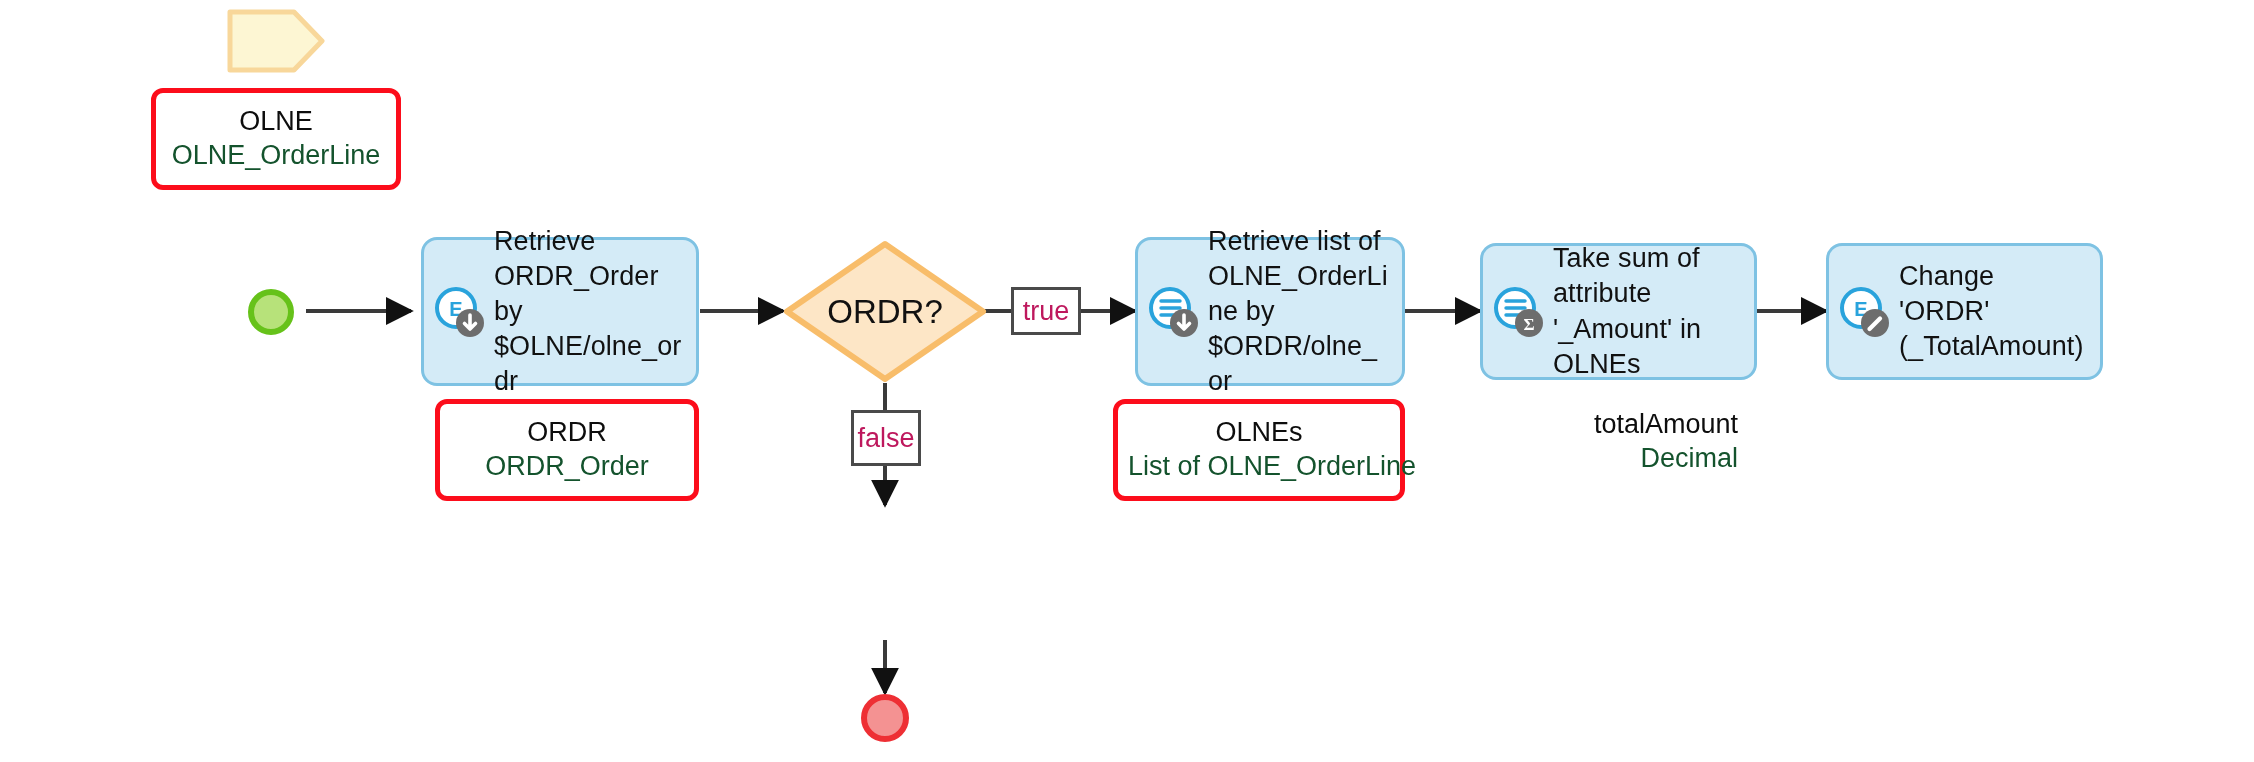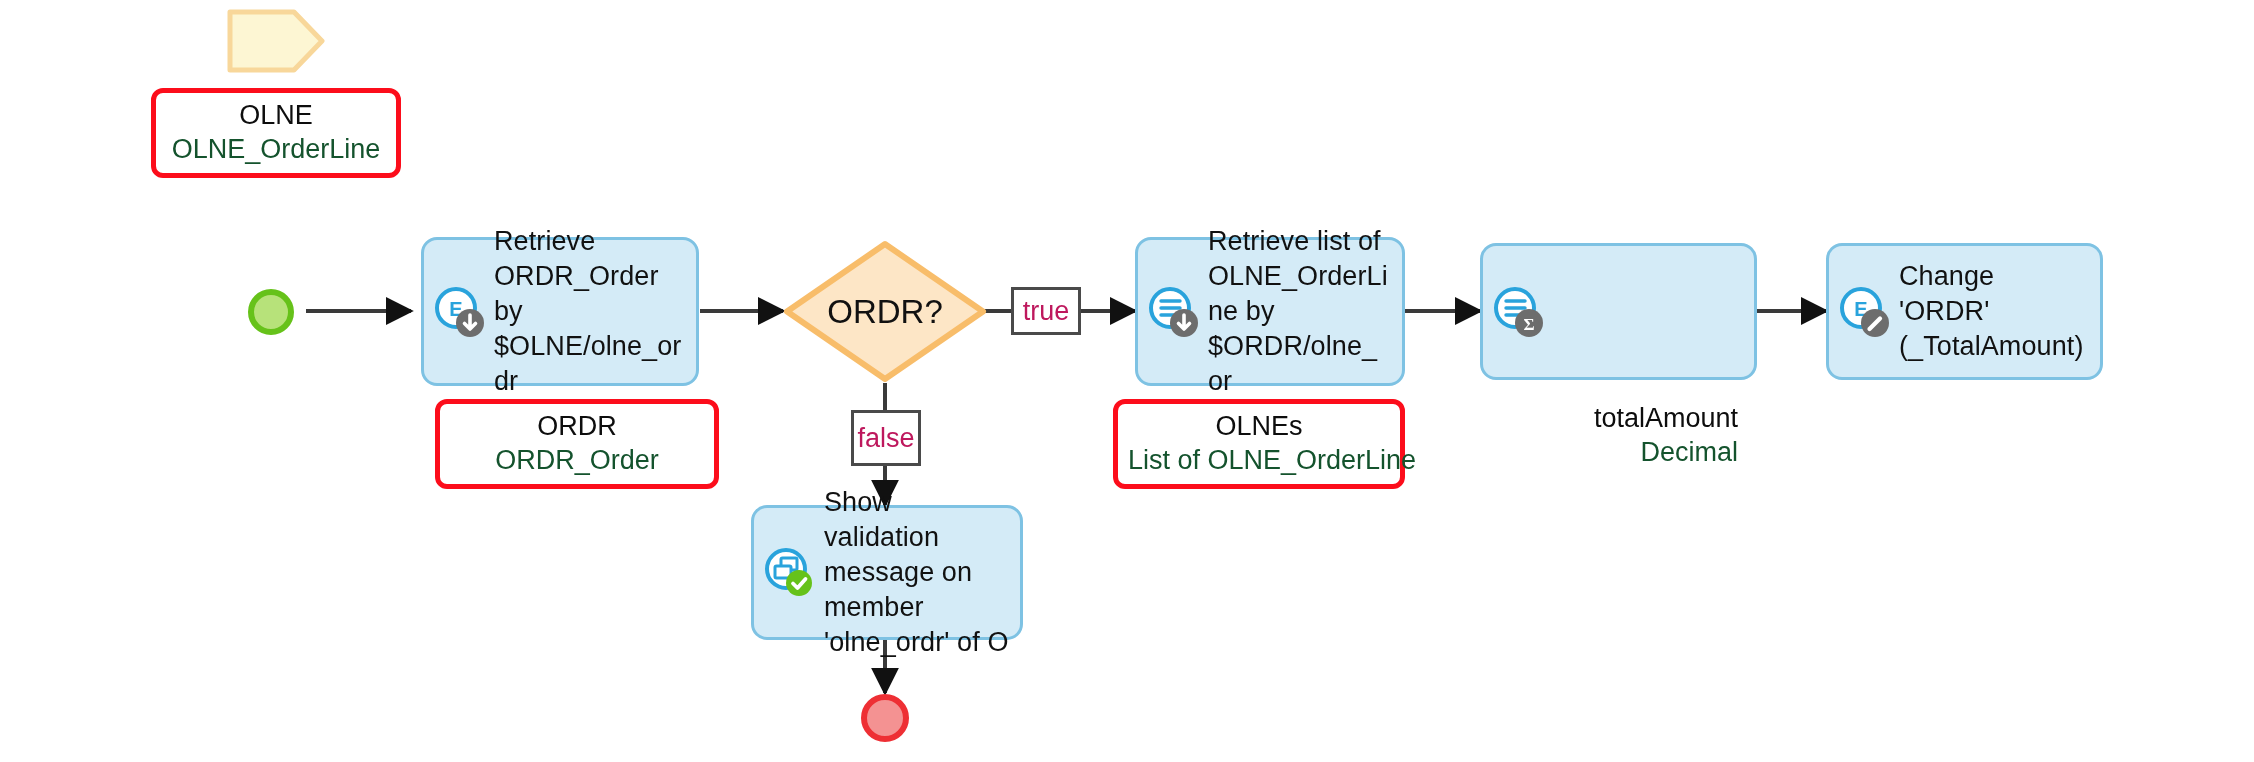--- a/index.html
+++ b/index.html
@@ -97,21 +97,21 @@
     display: flex;
     align-items: center;
     justify-content: center;
     line-height: 1;
   }
 
   
   .var-box {
     position: absolute;
     text-align: center;
-    padding: 6px 10px;
+    padding: 12px 10px;
     background: #ffffff;
   }
   .var-box.error {
     border: 5px solid #fc0d1b;
     border-radius: 12px;
   }
   .var-name {
     font-size: 27px;
     color: #0d0d0d;
     line-height: 1.25;
@@ -180,21 +180,21 @@
       <svg width="56" height="56" viewBox="0 0 56 56">
         <circle cx="24" cy="24" r="19" fill="#ffffff" stroke="#29a3dc" stroke-width="4"></circle>
         <text x="24" y="32" font-family="Liberation Sans, sans-serif" font-size="20" font-weight="bold" fill="#29a3dc" text-anchor="middle">E</text>
         <circle cx="38" cy="39" r="14" fill="#6d6d6d"></circle>
         <path d="M38 31 L38 44 M32.5 39.5 L38 45 L43.5 39.5" stroke="#ffffff" stroke-width="3.6" fill="none" stroke-linecap="round" stroke-linejoin="round"></path>
       </svg>
     </div>
     <div class="node-caption">Retrieve ORDR_Order by $OLNE/olne_ordr</div>
   </div>
 
-  <div class="var-box error" style="left:435px; top:399px; width:284px;">
+  <div class="var-box error" style="left:435px; top:399px; width:264px;">
     <div class="var-name">ORDR</div>
     <div class="var-type">ORDR_Order</div>
   </div>
 
   <div class="decision" style="left:783px; top:240px; width:204px; height:143px;">
     <svg width="204" height="143" viewBox="0 0 204 143">
       <path d="M102 4 L200 71.5 L102 139 L4 71.5 Z" fill="#fde6c6" stroke="#f8bd6a" stroke-width="6" stroke-linejoin="round"></path>
     </svg>
     <div class="dia-label">ORDR?</div>
   </div>
@@ -234,49 +234,36 @@
         <circle cx="24" cy="24" r="19" fill="#ffffff" stroke="#29a3dc" stroke-width="4"></circle>
         <g stroke="#29a3dc" stroke-width="3.4" stroke-linecap="round">
           <line x1="15" y1="17" x2="34" y2="17"></line>
           <line x1="15" y1="24" x2="34" y2="24"></line>
           <line x1="15" y1="31" x2="28" y2="31"></line>
         </g>
         <circle cx="38" cy="39" r="14" fill="#6d6d6d"></circle>
         <text x="38" y="46" font-family="Liberation Serif, serif" font-size="17" font-weight="bold" fill="#ffffff" text-anchor="middle">Σ</text>
       </svg>
     </div>
+    <div class="node-caption">Take sum of attribute '_Amount' in OLNEs</div>
   </div>
 
   <div class="var-box" style="left:1490px; top:396px; width:258px;text-align:right;">
     <div class="var-name">totalAmount</div>
     <div class="var-type">Decimal</div>
   </div>
 
   <div class="node" style="left:1826px; top:243px; width:277px; height:137px;">
     <div class="node-icon">
       <svg width="56" height="56" viewBox="0 0 56 56">
         <circle cx="24" cy="24" r="19" fill="#ffffff" stroke="#29a3dc" stroke-width="4"></circle>
         <text x="24" y="32" font-family="Liberation Sans, sans-serif" font-size="20" font-weight="bold" fill="#29a3dc" text-anchor="middle">E</text>
         <circle cx="38" cy="39" r="14" fill="#6d6d6d"></circle>
         <path d="M32.5 45 L43 34.5" stroke="#ffffff" stroke-width="4.2" stroke-linecap="round"></path>
       </svg>
     </div>
     <div class="node-caption">Change 'ORDR' (_TotalAmount)</div>
   </div>
 
-  <div class="node" style="left:751px; top:505px; width:272px; height:135px;">
-    <div class="node-icon">
-      <svg width="56" height="56" viewBox="0 0 56 56">
-        <circle cx="24" cy="24" r="19" fill="#ffffff" stroke="#29a3dc" stroke-width="4"></circle>
-        <g fill="#ffffff" stroke="#29a3dc" stroke-width="3">
-          <rect x="19" y="13" width="16" height="12" rx="1.5"></rect>
-          <rect x="13" y="21" width="16" height="12" rx="1.5"></rect>
-        </g>
-        <circle cx="37" cy="38" r="13" fill="#66c21a"></circle>
-        <path d="M31 38.5 L35.5 43 L43.5 34" stroke="#ffffff" stroke-width="3.8" fill="none" stroke-linecap="round" stroke-linejoin="round"></path>
-      </svg>
-    </div>
-    <div class="node-caption">Show validation message on member 'olne_ordr' of O</div>
-  </div>
 
   <div class="event end" style="left:861px; top:694px; width:48px; height:48px;"></div>
 
 </div>
 
 </body></html>

